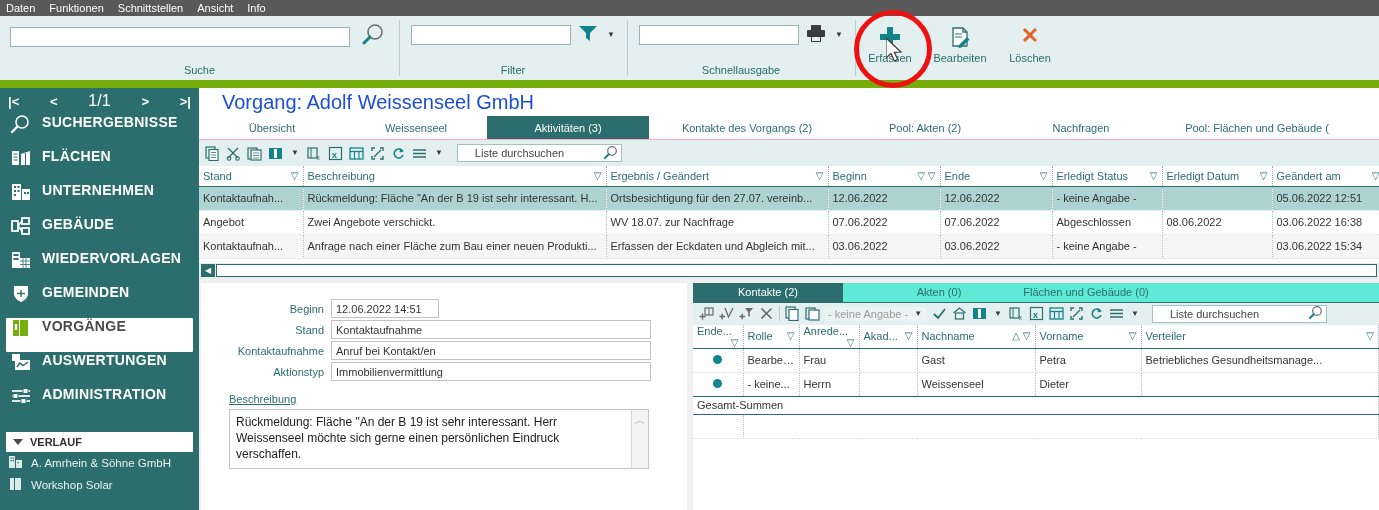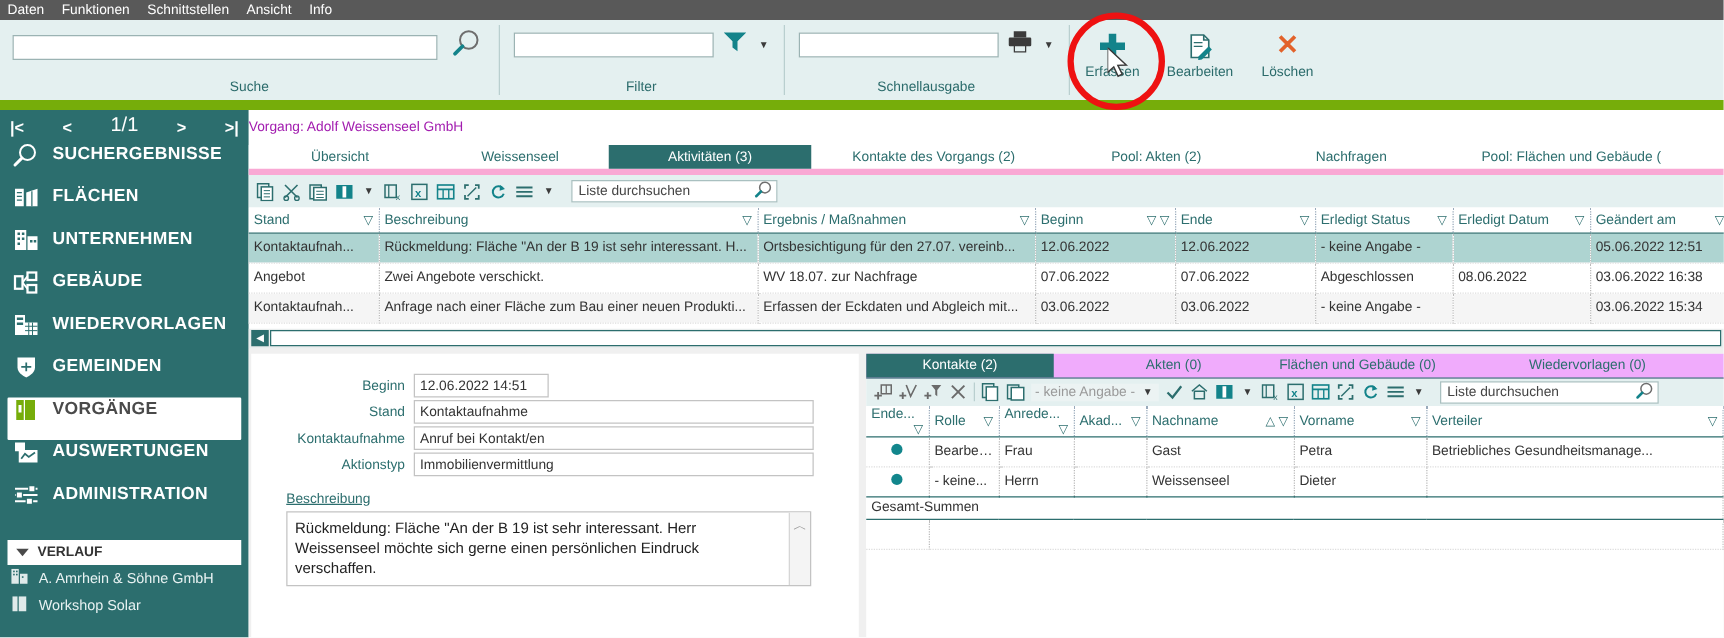--- a/index.html
+++ b/index.html
@@ -117,46 +117,46 @@
   .tri-down { width: 0; height: 0; border-left: 5px solid transparent;
               border-right: 5px solid transparent; border-top: 6px solid #4a4a4a; }
   .hist-item {
     height: 22px; display: flex; align-items: center; gap: 8px;
     padding-left: 9px; font-size: 11.5px; color: #e8f2f2; cursor: pointer;
   }
 
   
   .main { flex: 1; display: flex; flex-direction: column; background: #fff; min-width: 0; }
   .page-title {
-    height: 28px; display: flex; align-items: center; padding-left: 0;
-    font-size: 11px; color: #a21caf;
+    height: 28px; display: flex; align-items: center; padding-left: 23px;
+    font-size: 20px; color: #1d4ed8;
   }
   .tabs {
     height: 24px; display: flex; align-items: stretch;
-    border-bottom: 5px solid #f9a8d4; background: #fff; font-size: 11px;
+    border-bottom: 1px solid #f9a8d4; background: #fff; font-size: 11px;
   }
   .tab {
     display: flex; align-items: center; justify-content: center;
     color: #2c6e6e; cursor: pointer; padding: 0 10px; white-space: nowrap;
   }
   .tab.active { background: #2c6e6e; color: #fff; }
 
   
   .grid-toolbar {
     height: 26px; background: #e4f0f0; display: flex; align-items: center;
     gap: 6px; padding: 0 6px;
   }
   .tb-ico { width: 15px; height: 15px; display: block; cursor: pointer; }
   .tb-sep { width: 1px; height: 15px; background: #b9cfcf; }
   .search-box {
     margin-left: 6px; height: 18px; width: 165px; background: #fff;
     border: 1px solid #a9c0c0; display: flex; align-items: center;
     padding: 0 2px 0 5px; font-size: 11px; color: #444;
   }
-  .search-box .txt { flex: 1; }
+  .search-box .txt { flex: 1; margin-left: 12px; }
 
   
   .grid { background: #fff; font-size: 11px; }
   table.tbl { border-collapse: collapse; width: 100%; table-layout: fixed; }
   table.tbl th {
     height: 20px; background: #ffffff; color: #2c6e6e;
     font-weight: normal; text-align: left; padding: 0 4px;
     border-bottom: 1px solid #2c6e6e; border-right: 1px dotted #9ab;
     white-space: nowrap; overflow: hidden;
   }
@@ -220,21 +220,21 @@
     display: flex; align-items: flex-start; justify-content: center;
     padding-top: 3px; color: #9a9a9a; font-size: 11px; cursor: pointer;
   }
 
   .pane-right {
     flex: 1; margin: 4px 0 0 6px; display: flex; flex-direction: column;
     min-width: 0; background: #fff;
   }
   .tabs2 {
     height: 20px; display: flex; align-items: stretch;
-    border-bottom: 1px solid #2c6e6e; font-size: 11px; background: #f0abfc;
+    border-bottom: 1px solid #2c6e6e; font-size: 11px; background: #5eead4;
   }
   .tab2 {
     display: flex; align-items: center; justify-content: center;
     color: #2c6e6e; cursor: pointer; white-space: nowrap;
   }
   .tab2.active { background: #2c6e6e; color: #fff; }
   .dropdown-inl {
     display: flex; align-items: center; gap: 4px; font-size: 11px;
     color: #9a9a9a; background: #ecf3f3; padding: 1px 3px; cursor: pointer;
   }
@@ -610,21 +610,21 @@
             <col style="width:112px">
               <col style="width:112px">
               <col style="width:110px">
             <col style="width:110px">
               <col style="width:112px">
           </colgroup>
           <thead>
             <tr>
               <th><span>Stand</span><span class="fl">▽</span></th>
               <th><span>Beschreibung</span><span class="fl">▽</span></th>
-              <th><span>Ergebnis / Maßnahmen</span><span class="fl">▽</span></th>
+              <th><span>Ergebnis / Geändert</span><span class="fl">▽</span></th>
               <th><span>Beginn</span><span class="fl">▽ ▽</span></th>
               <th><span>Ende</span><span class="fl">▽</span></th>
               <th><span>Erledigt Status</span><span class="fl">▽</span></th>
               <th><span>Erledigt Datum</span><span class="fl">▽</span></th>
               <th><span>Geändert am</span><span class="fl">▽</span></th>
 
             </tr>
           </thead>
           <tbody>
             <tr class="sel">
@@ -696,21 +696,20 @@
             <div class="desc-text">Rückmeldung: Fläche "An der B 19 ist sehr interessant. Herr Weissenseel möchte sich gerne einen persönlichen Eindruck verschaffen.</div>
             <div class="desc-sb">︿</div>
           </div>
         </div>
 
         <div class="pane-right">
           <div class="tabs2">
             <div class="tab2 active" style="width:150px;">Kontakte (2)</div>
             <div class="tab2" style="width:150px;padding-left:42px;">Akten (0)</div>
             <div class="tab2" style="width:186px;">Flächen und Gebäude (0)</div>
-            <div class="tab2" style="width:182px;">Wiedervorlagen (0)</div>
           </div>
 
           <div class="grid-toolbar" style="height:22px;gap:5px;">
             <span class="tb-ico">
               <svg width="15" height="15" viewBox="0 0 15 15">
                   <rect x="6" y="2" width="8" height="7" fill="none" stroke="#6a6a6a" stroke-width="1.2"></rect>
                   <line x1="10" y1="2" x2="10" y2="9" stroke="#6a6a6a" stroke-width="1"></line>
                   <g stroke="#6a6a6a" stroke-width="1.5">
                     <line x1="0.5" y1="10.5" x2="6.5" y2="10.5"></line>
                     <line x1="3.5" y1="7.5" x2="3.5" y2="13.5"></line>

